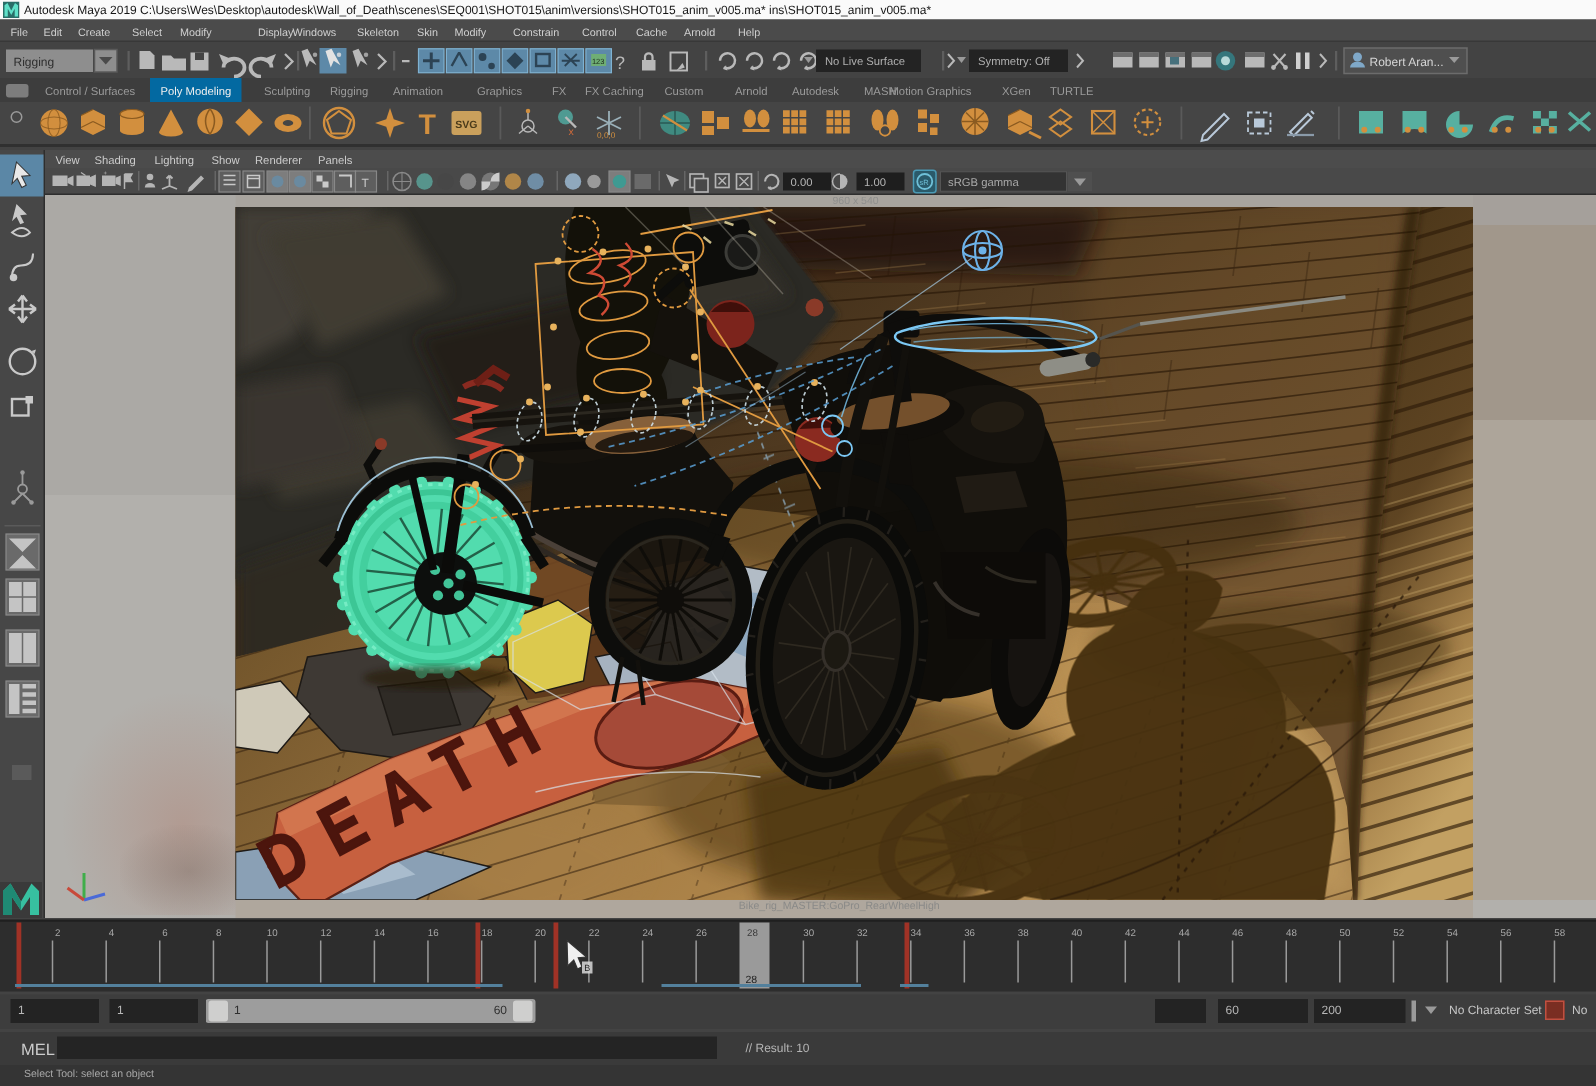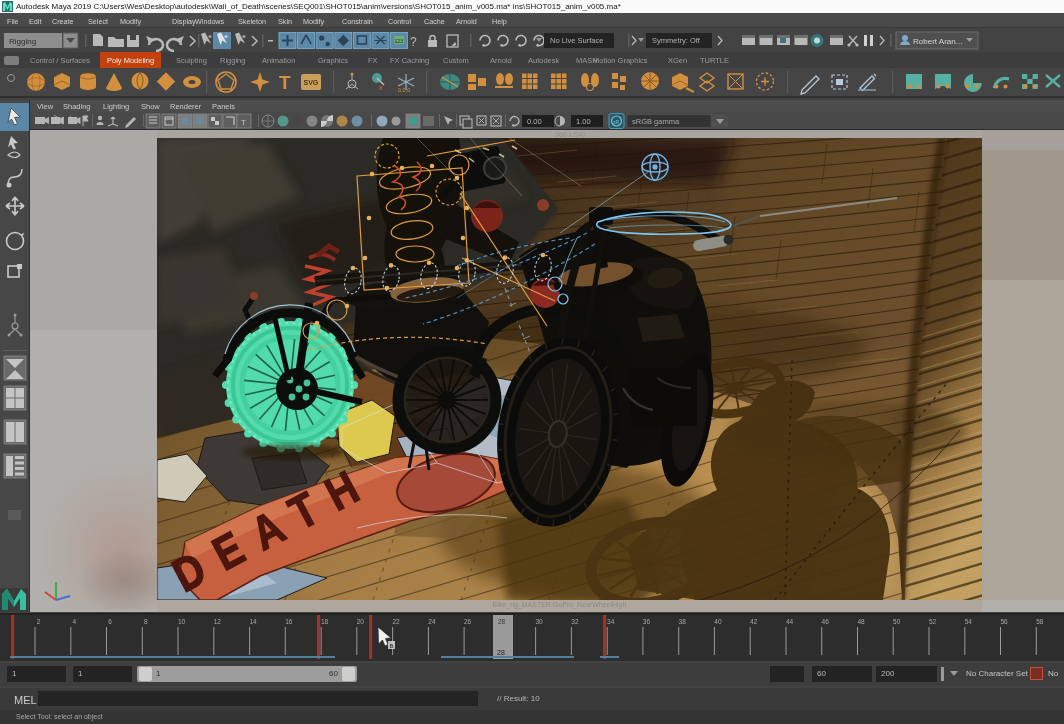--- a/index.html
+++ b/index.html
@@ -153,21 +153,21 @@
         <rect x="890" y="6" width="1.5" height="13" fill="#5e5e5e"></rect>
         <rect x="896" y="4" width="82" height="17" fill="#4f4f4f" stroke="#6c6c6c" stroke-width="1"></rect>
         <circle cx="905" cy="10" r="3" fill="#7fa8c8"></circle>
         <path d="M900 17 a5 4 0 0 1 10 0 z" fill="#7fa8c8"></path>
         <text x="913" y="16" font-size="8" fill="#d6d6d6">Robert Aran...</text>
         <path d="M966 10 l3.5 4 3.5 -4 z" fill="#9a9a9a"></path>
       </svg>
     </div>
   <div id="shelftabs" class="abs">
     <span style="left:30px">Control / Surfaces</span>
-    <span class="abs" style="left:100px;top:0;height:16px;padding:4px 7px 0 7px;background:#c2410c;color:#efefef">Poly Modeling</span>
+    <span class="abs" style="left:100px;top:0;height:16px;padding:4px 7px 0 7px;background:#0369a1;color:#efefef">Poly Modeling</span>
     <span style="left:176px">Sculpting</span>
     <span style="left:220px">Rigging</span>
     <span style="left:262px">Animation</span>
     <span style="left:318px">Graphics</span>
     <span style="left:368px">FX</span>
     <span style="left:390px">FX Caching</span>
     <span style="left:443px">Custom</span>
     <span style="left:490px">Arnold</span>
     <span style="left:528px">Autodesk</span>
     <span style="left:576px">MASH</span>

